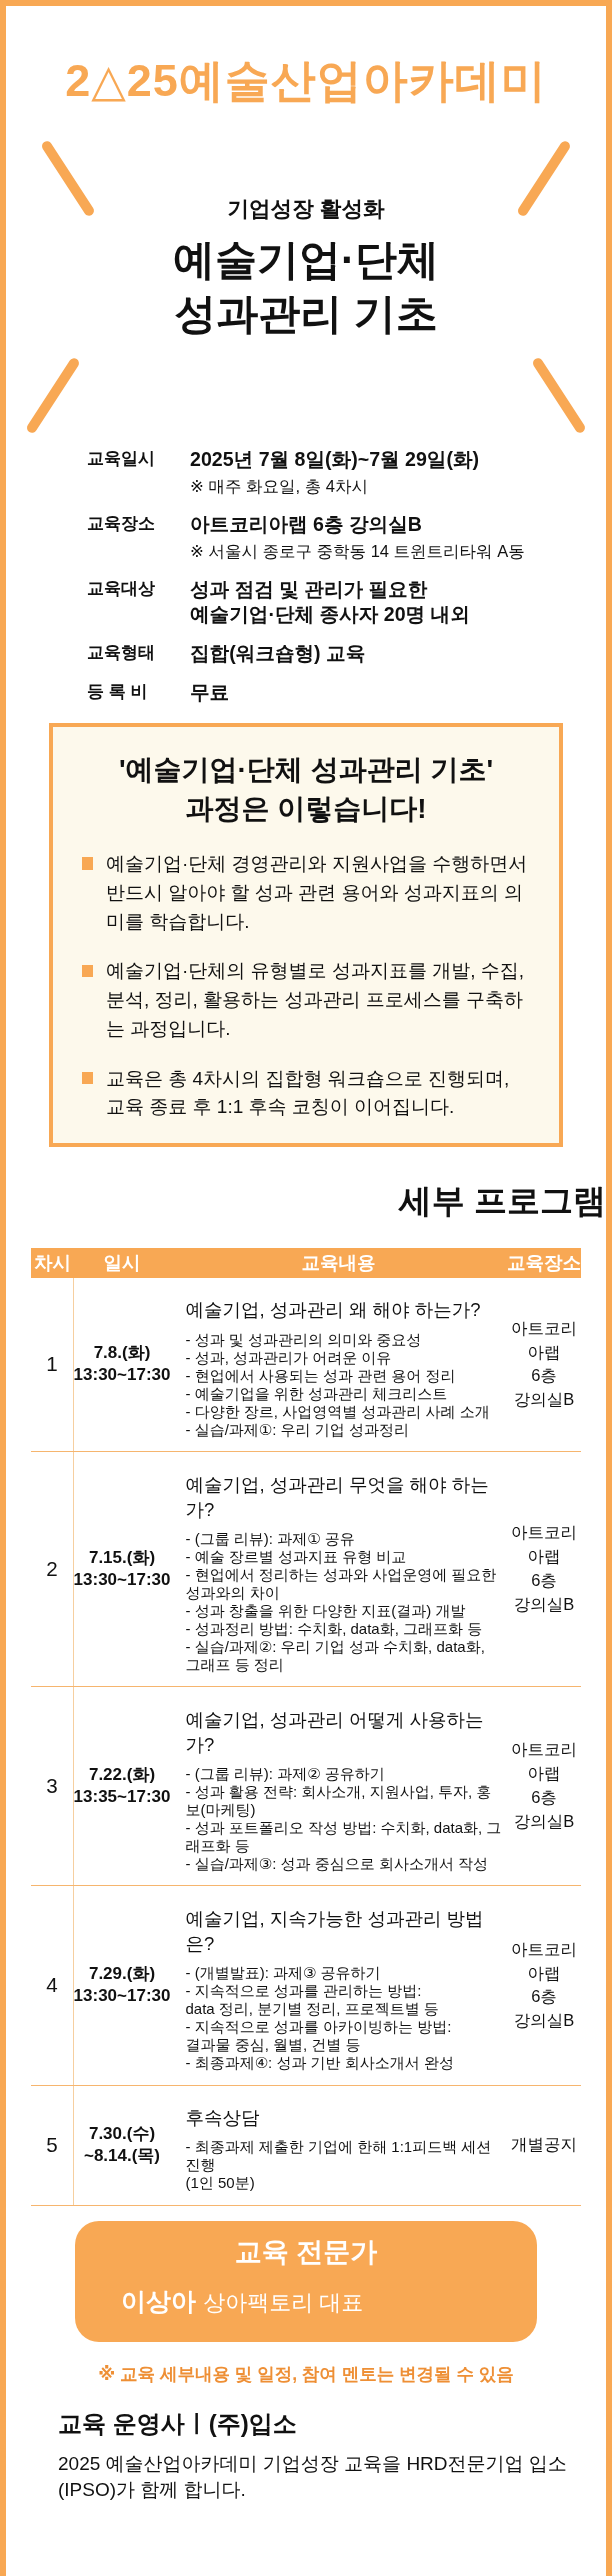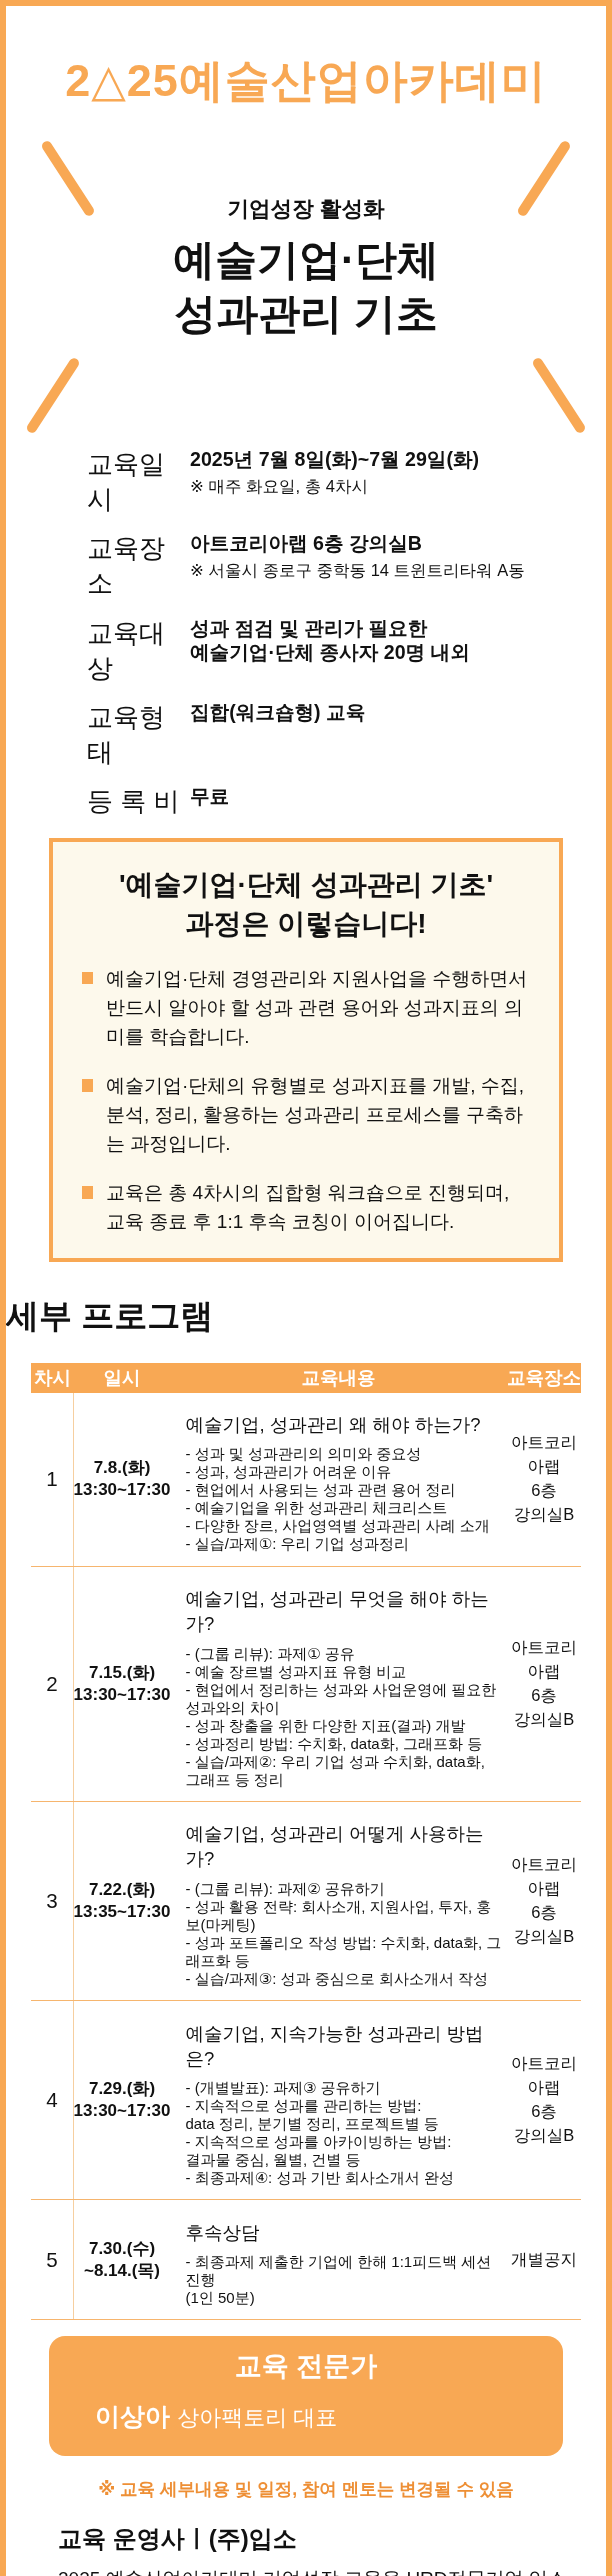--- a/index.html
+++ b/index.html
@@ -29,48 +29,48 @@
   .hero .tl{left:57px;top:4.1px;transform:rotate(-33deg);}
   .hero .tr{right:57px;top:4.1px;transform:rotate(33deg);}
   .hero .bl{left:42px;top:221px;transform:rotate(33deg);}
   .hero .br{right:42px;top:221px;transform:rotate(-33deg);}
   .hero-kicker{padding-top:63px;text-align:center;font-size:21.6px;font-weight:800;}
   .hero-title{margin-top:10.3px;text-align:center;font-size:42px;font-weight:800;line-height:1.28;white-space:pre-line;}
 
   
   .info-list{margin:7.2px 0 0 81px;}
   .info-row{display:flex;margin-bottom:14.4px;}
-  .info-label{flex:0 0 103px;font-size:26px;font-weight:400;}
+  .info-label{flex:0 0 103px;font-size:17px;font-weight:700;}
   .info-value{font-size:19.6px;line-height:1.26;white-space:pre-line;font-weight:bold;}
   .info-note{font-size:16.5px;margin-top:4.1px;white-space:pre-line;}
 
   
   .intro-box{margin:18.5px auto 0;width:514px;background:var(--cream);border:4.6px solid var(--accent);padding:23px 29px 20.6px;}
   .intro-title{text-align:center;font-size:28px;font-weight:800;line-height:1.4;white-space:pre-line;margin-bottom:21.6px;}
   .intro-list{list-style:none;}
   .intro-list li{position:relative;padding-left:24px;font-size:19px;line-height:1.52;margin-bottom:20.6px;}
   .intro-list li:last-child{margin-bottom:0;}
   .intro-list li::before{content:"";position:absolute;left:0;top:7.2px;width:11.3px;height:12.4px;background:var(--accent);}
 
-  .section-title{margin-top:32px;text-align:left;font-size:33px;font-weight:800;}
+  .section-title{margin-top:32px;text-align:right;font-size:33px;font-weight:800;}
 
   
   .tbl{width:550px;margin:24px auto 0;}
   .tbl-head{display:grid;grid-template-columns:43px 96px 337px 74px;background:var(--accent);color:#fff;font-weight:700;font-size:18.5px;height:30px;align-items:center;text-align:center;}
   .tbl-row{display:grid;grid-template-columns:43px 96px 337px 74px;border-bottom:1.5px solid var(--accent-line);}
   .cell{padding:12.4px 0;}
   .cell-no{border-right:1px solid var(--divider);display:flex;align-items:center;justify-content:center;font-size:20.6px;}
   .cell-date{display:flex;align-items:center;justify-content:center;text-align:center;font-size:17px;font-weight:700;line-height:1.3;white-space:pre-line;}
   .cell-content{padding-left:15.5px;padding-right:5.2px;}
   .row-title{font-size:18.5px;font-weight:400;margin:7.2px 0 8.2px;}
   .row-bullets div{font-size:15px;line-height:18px;white-space:pre-line;}
   .cell-loc{display:flex;align-items:center;justify-content:center;text-align:center;font-size:16.5px;line-height:1.45;white-space:pre-line;}
 
   
-  .expert-box{margin:15.5px auto 0;width:514px;background:var(--accent);border-radius:16px;color:#fff;padding:12.4px 46px 12.4px;}
+  .expert-box{margin:15.5px auto 0;width:462px;background:var(--accent);border-radius:24px;color:#fff;padding:12.4px 46px 12.4px;}
   .expert-title{text-align:center;font-size:27px;font-weight:800;margin-bottom:15.5px;}
   .expert-name{font-size:25px;font-weight:800;margin-bottom:11.3px;}
   .expert-role{font-size:22px;font-weight:400;margin-left:7.2px;}
   .expert-list{list-style:none;margin-left:14.4px;}
   .expert-list li{position:relative;padding-left:16.5px;font-size:16px;line-height:21px;}
   .expert-list li::before{content:"";position:absolute;left:0;top:7.2px;width:6.7px;height:6.7px;border-radius:50%;background:#fff;}
   .accent-note{margin-top:20.6px;text-align:center;font-size:17.5px;font-weight:700;color:var(--orange-text);}
 
   
   .operator{margin:21.6px 0 0 52px;width:510px;}

